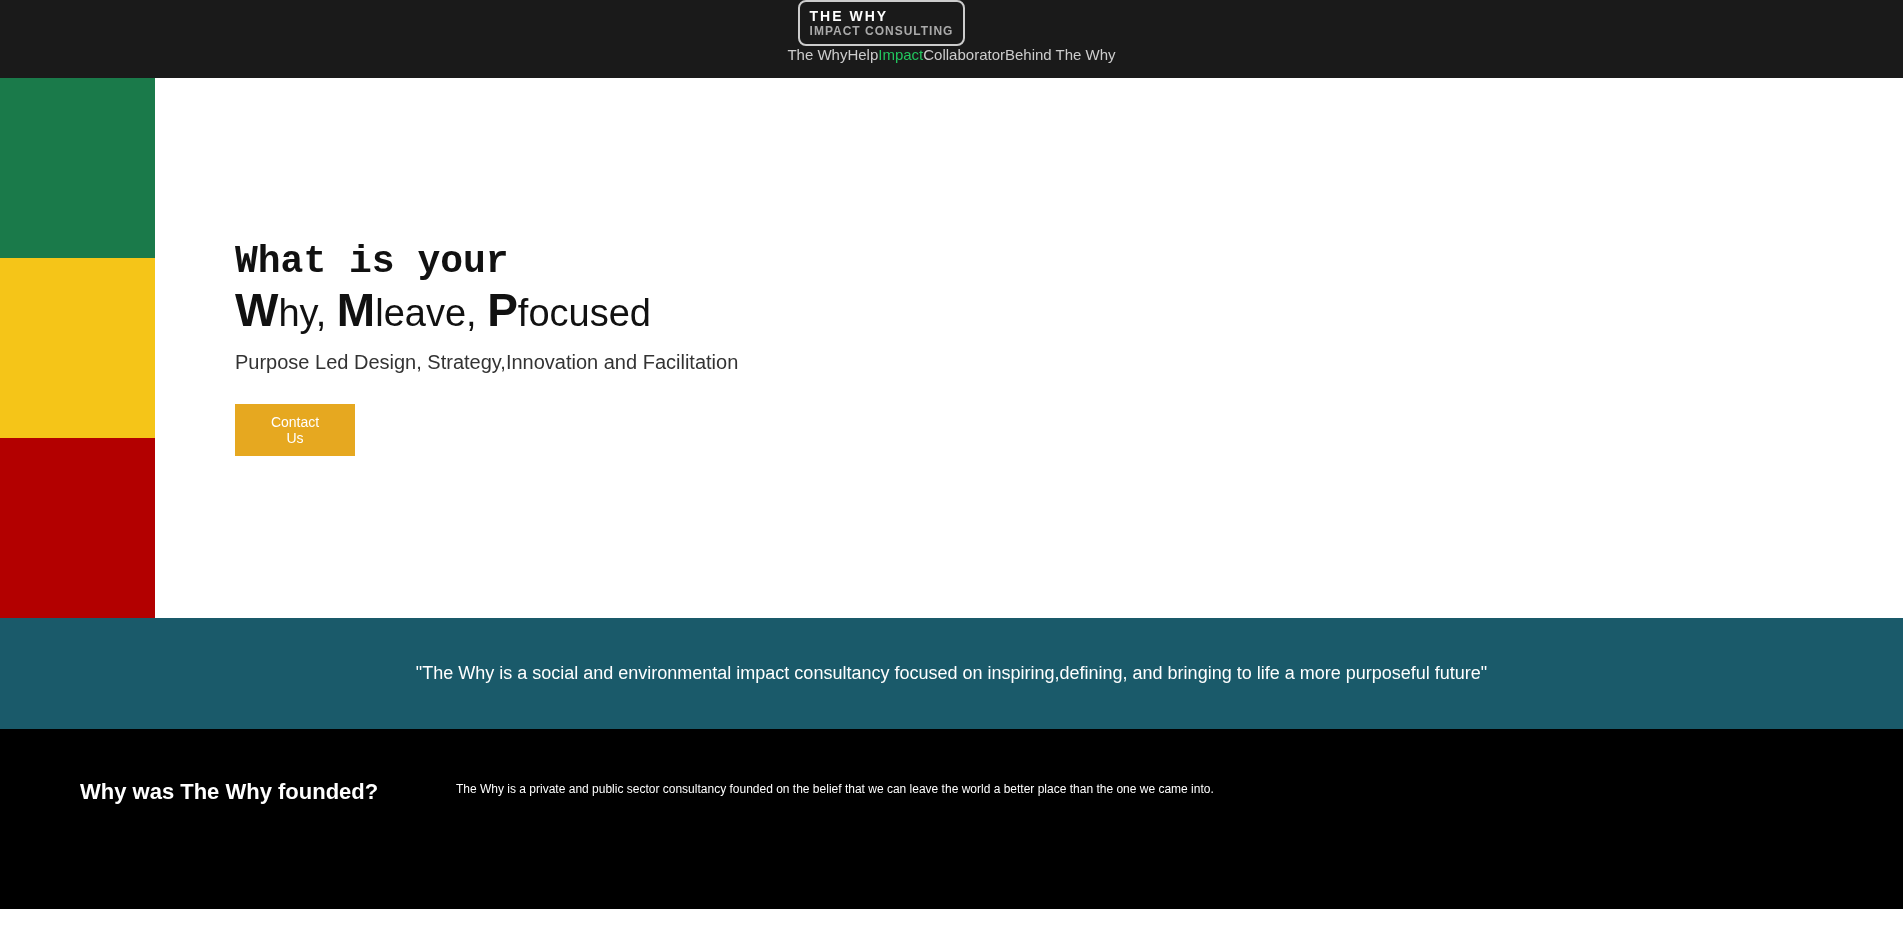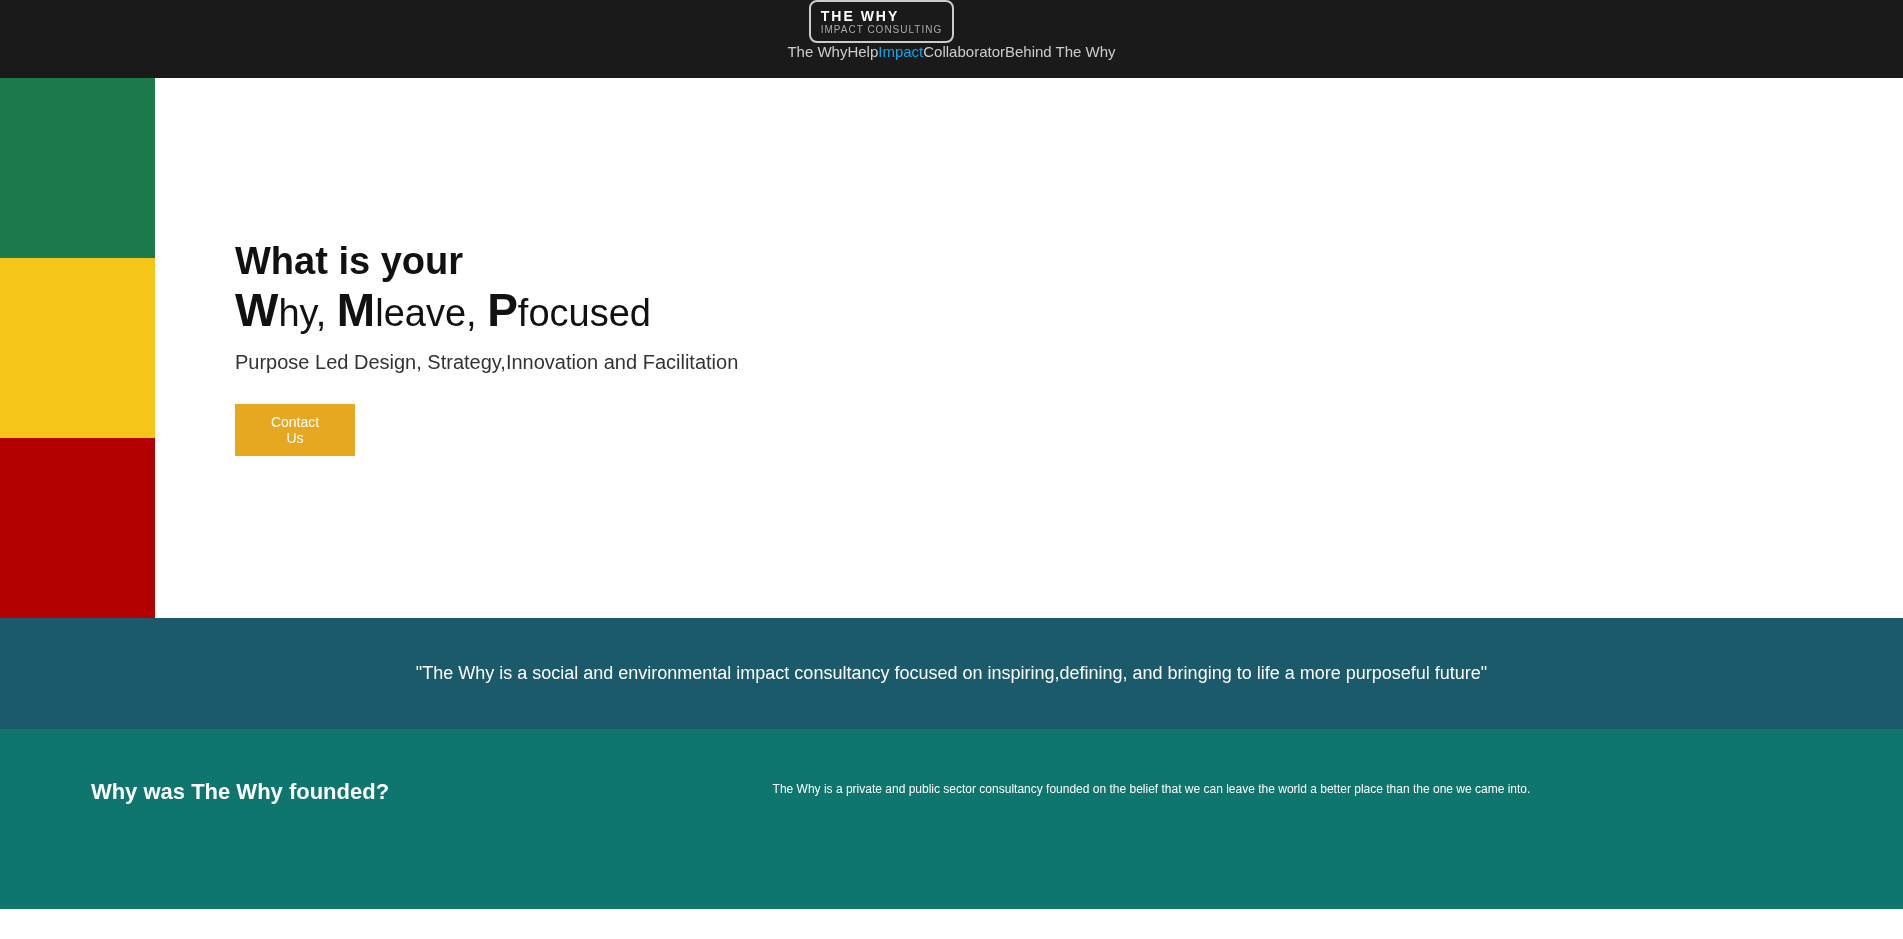--- a/index.html
+++ b/index.html
@@ -37,40 +37,41 @@
 
     .nav-logo-text-top {
       color: #ffffff;
       font-size: 14px;
       font-weight: bold;
       letter-spacing: 2px;
     }
 
     .nav-logo-text-bottom {
       color: #aaaaaa;
-      font-size: 10px;
+      font-size: 12px;
       letter-spacing: 1px;
+      font-weight: bold;
     }
 
     .nav-links {
       display: flex;
       flex: 1;
       justify-content: space-around;
       list-style: none;
     }
 
     .nav-links li a {
       color: #cccccc;
       text-decoration: none;
       font-size: 15px;
       font-family: Arial, sans-serif;
     }
 
     .nav-links li a.active {
-      color: #0ea5e9;
+      color: #22c55e;
     }
 
     
     .hero {
       display: flex;
       height: 540px;
       background: #ffffff;
     }
 
     .hero-sidebar {
@@ -102,21 +103,21 @@
       justify-content: center;
       padding: 60px 80px;
       background: #ffffff;
     }
 
     .hero-headline {
       font-size: 38px;
       font-weight: bold;
       color: #111111;
       margin-bottom: 0;
-      font-family: Liberation Sans, sans-serif;
+      font-family: Liberation Mono, monospace;
     }
 
     .hero-wmp {
       font-size: 38px;
       color: #111111;
       margin-bottom: 14px;
       font-family: Arial, sans-serif;
     }
 
     .hero-wmp span.cap {
@@ -150,26 +151,25 @@
 
     .quote-text {
       color: #ffffff;
       font-size: 18px;
       line-height: 1.7;
       font-family: Arial, sans-serif;
     }
 
     
     .founded-section {
-      background-color: #0f766e;
+      background-color: #000000;
       display: flex;
       padding: 50px 80px;
-      gap: 80px;
+      gap: 56px;
       min-height: 180px;
-      text-align: center;
     }
 
     .founded-left {
       width: 320px;
       flex-shrink: 0;
     }
 
     .founded-title {
       color: #ffffff;
       font-size: 22px;

